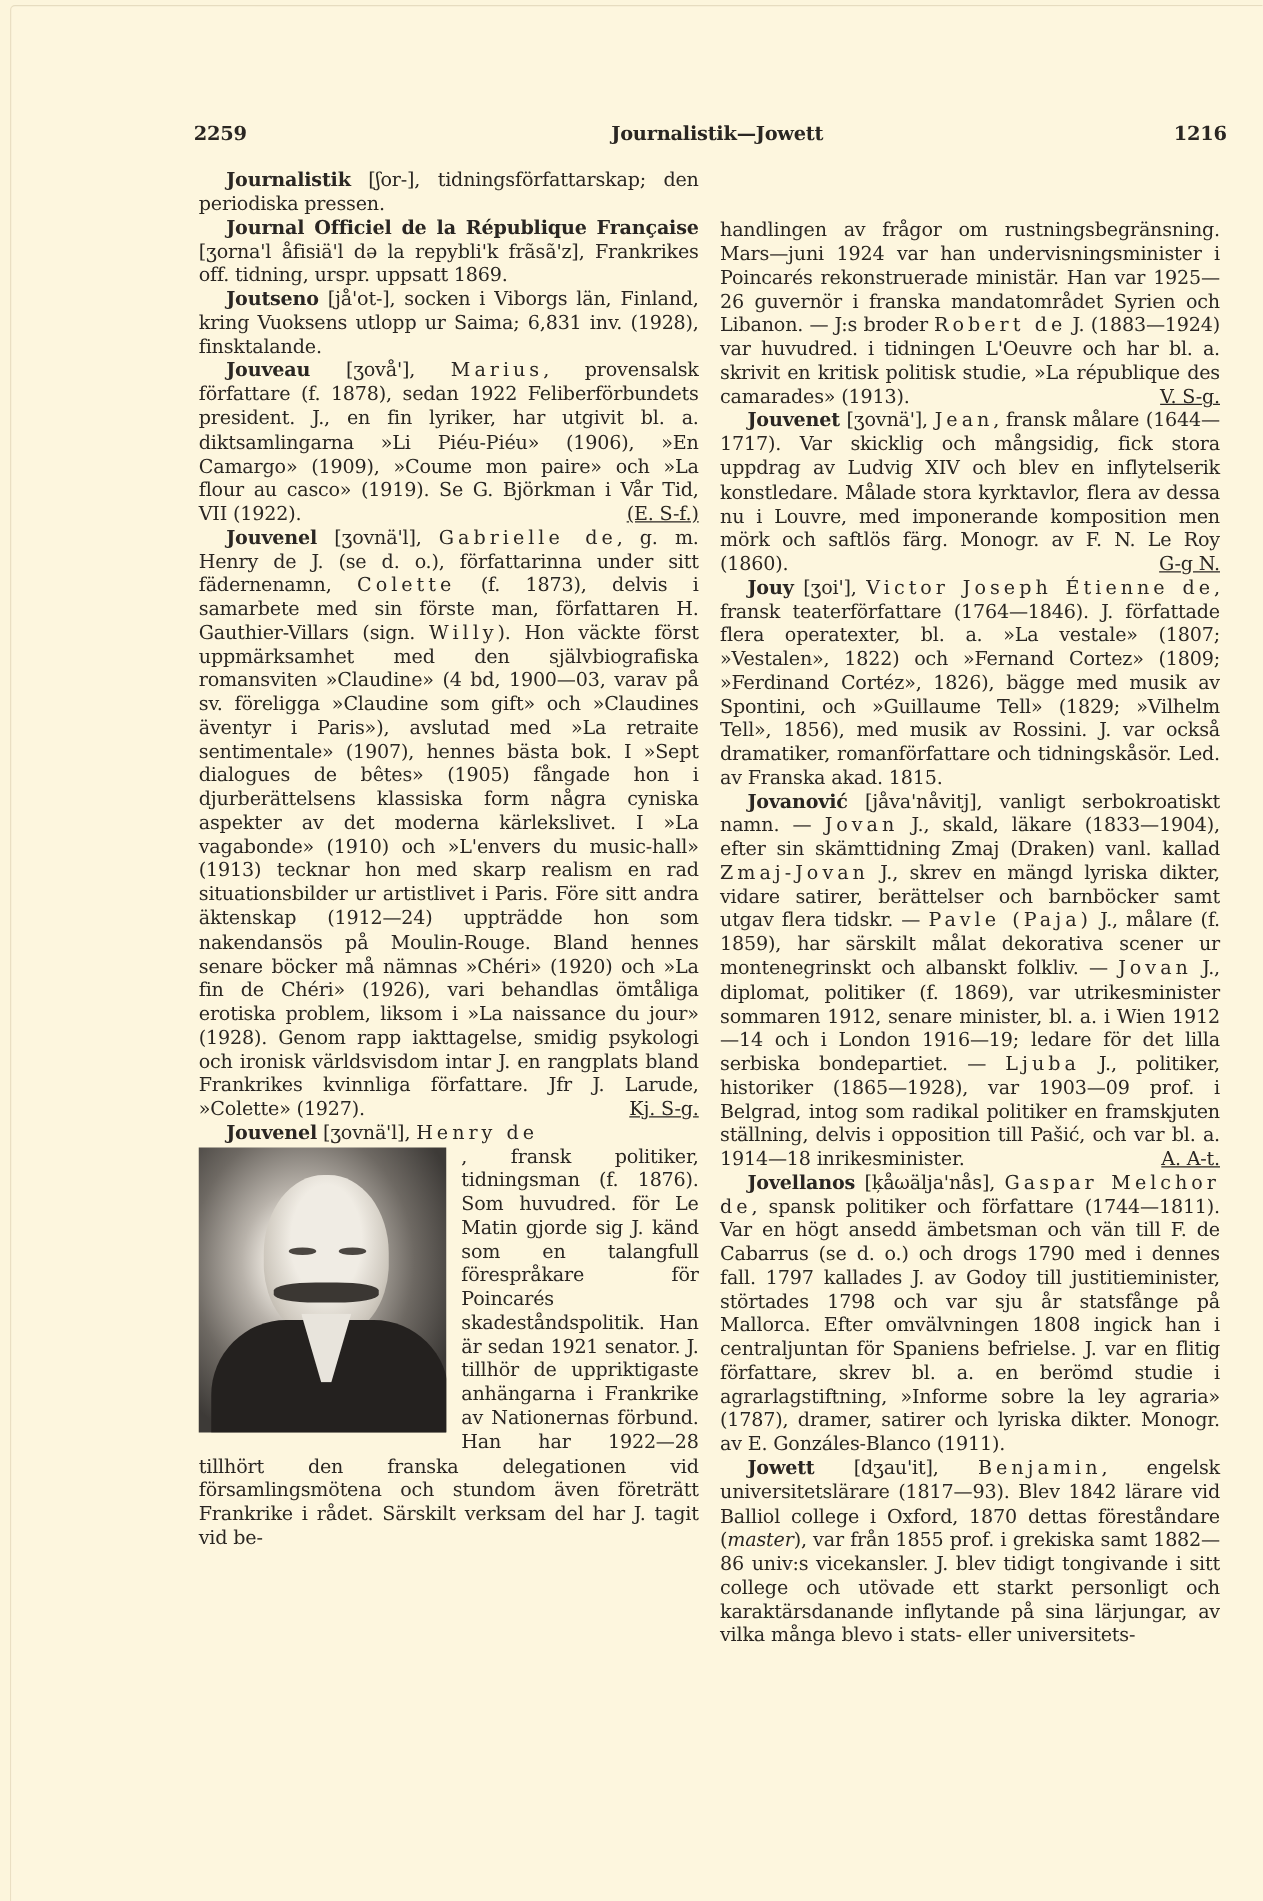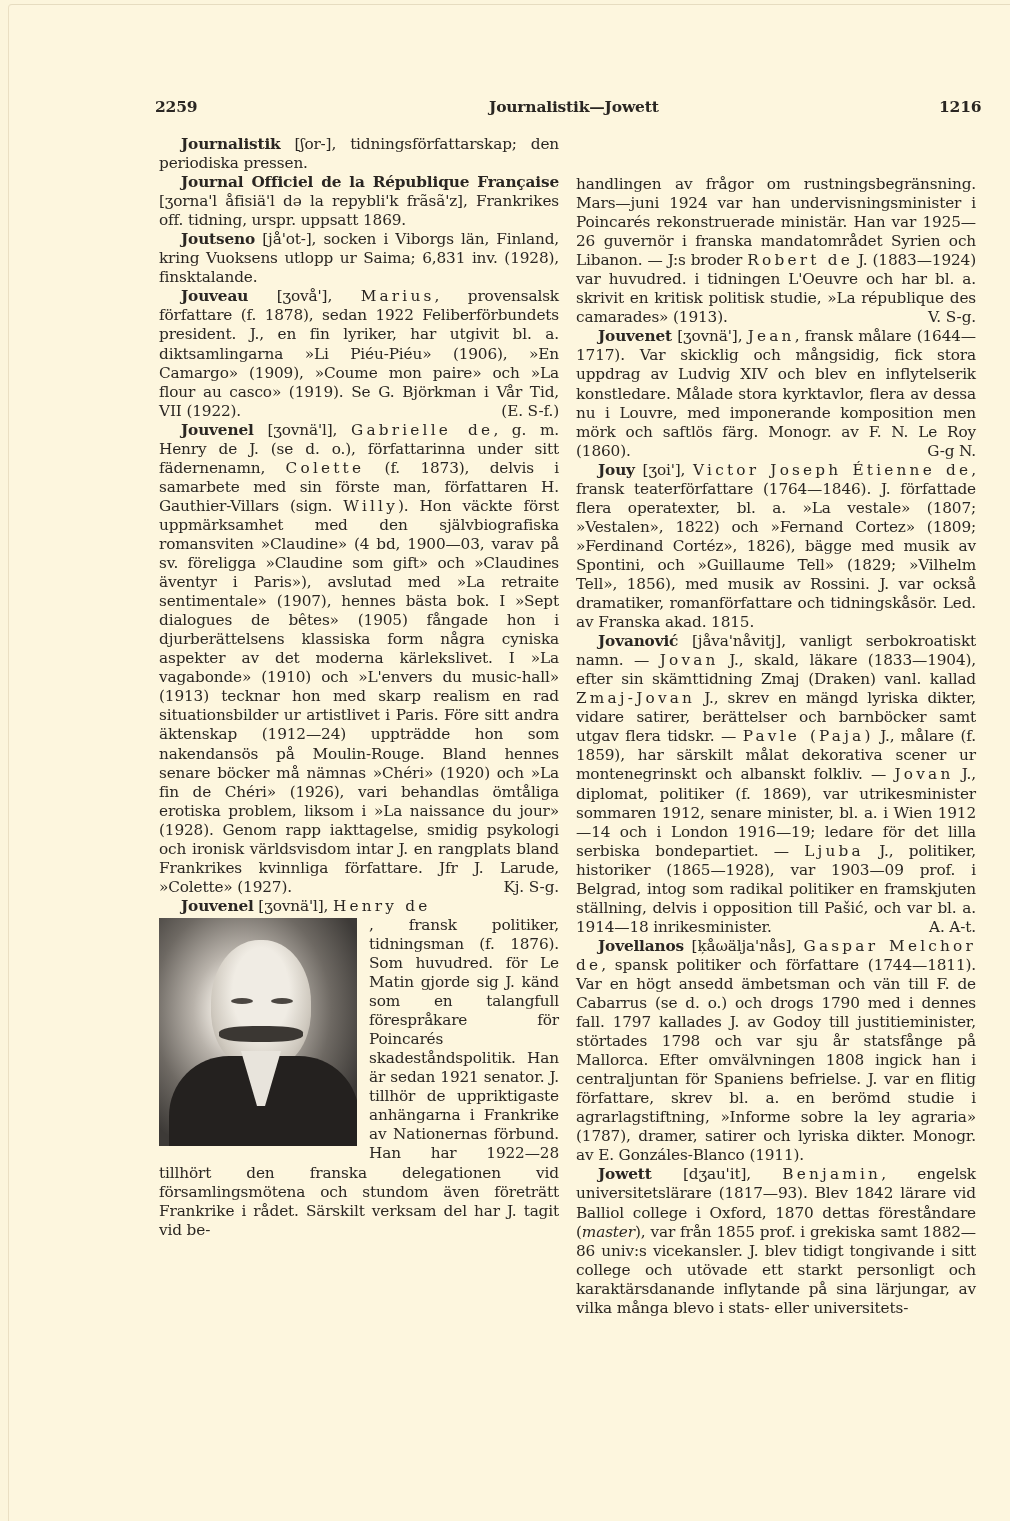--- a/index.html
+++ b/index.html
@@ -8,21 +8,21 @@
   .page{position:absolute;left:8px;top:4px;width:1002px;height:1517px;background:#fdf6de;
         border-top:1px solid #e6dcc0;border-left:1px solid #eadfc3;border-radius:4px 0 0 0;}
   .hdr{position:absolute;top:92px;font-weight:bold;font-size:15.5px;letter-spacing:-0.2px;}
   .hdr.left{left:146px;} .hdr.center{left:480px;} .hdr.right{left:930px;}
   .col{position:absolute;top:130px;width:400px;font-size:15.3px;line-height:19.05px;
        text-align:justify;letter-spacing:-0.15px;}
   .col.left{left:150px;} .col.right{left:567px;margin-top:40px;}
   .p{margin:0;text-indent:22px;}
   .hw{font-weight:bold;}
   .sp{letter-spacing:3.2px;}
-  .sig{float:right;}
+  .sig{float:right;text-decoration:underline;}
   .it{font-style:italic;}
   .portrait{float:left;width:198px;height:228px;margin:2px 12px 2px 0;
             background:radial-gradient(ellipse at 42% 40%,#e9e4dc 0 17%,#b8b2aa 30%,#6e6963 55%,#3d3a37 80%);
             position:relative;overflow:hidden;}
   .portrait .suit{position:absolute;left:10px;bottom:0;width:190px;height:90px;
             background:#24211f;border-radius:60px 60px 0 0;}
   .portrait .collar{position:absolute;left:82px;bottom:40px;width:40px;height:55px;
             background:#e8e4dc;clip-path:polygon(0 0,100% 0,60% 100%,40% 100%);}
   .portrait .head{position:absolute;left:52px;top:22px;width:100px;height:130px;border-radius:48% 48% 45% 45%;
             background:radial-gradient(ellipse at 50% 40%,#f0ece4 0 40%,#cfc9bf 70%,#9f998f 100%);}

